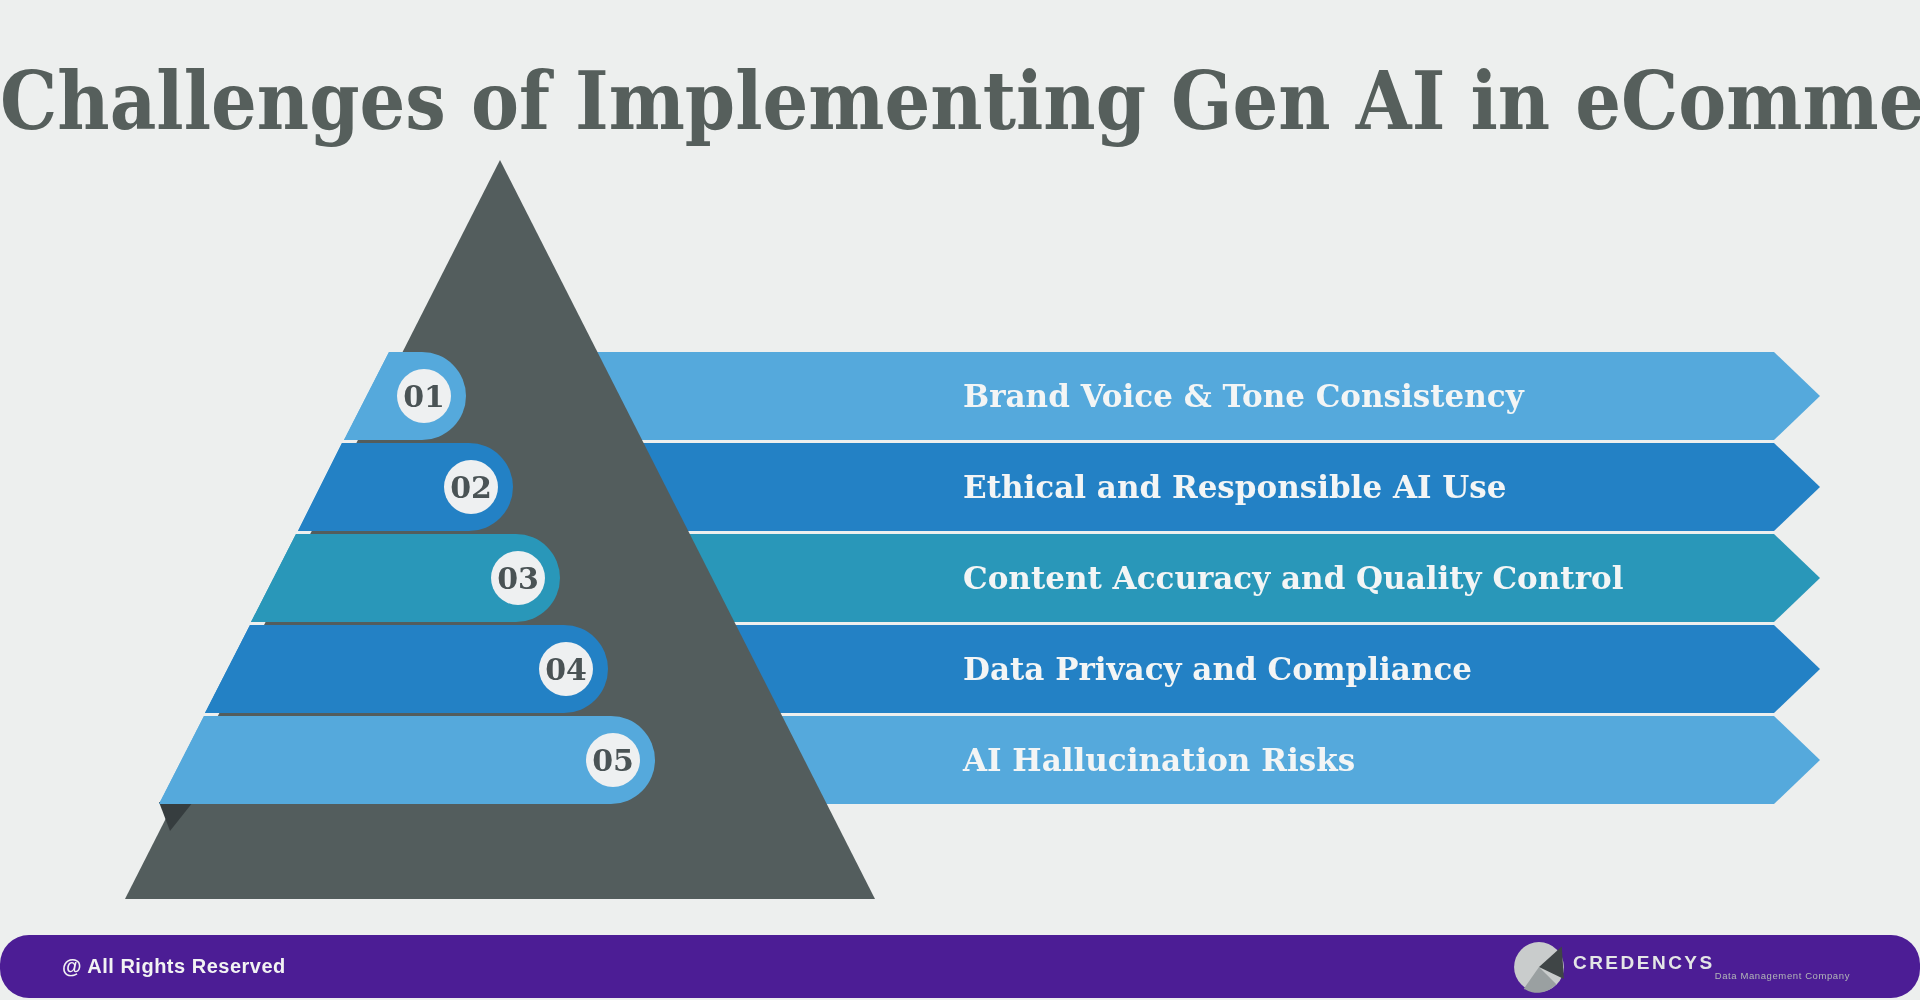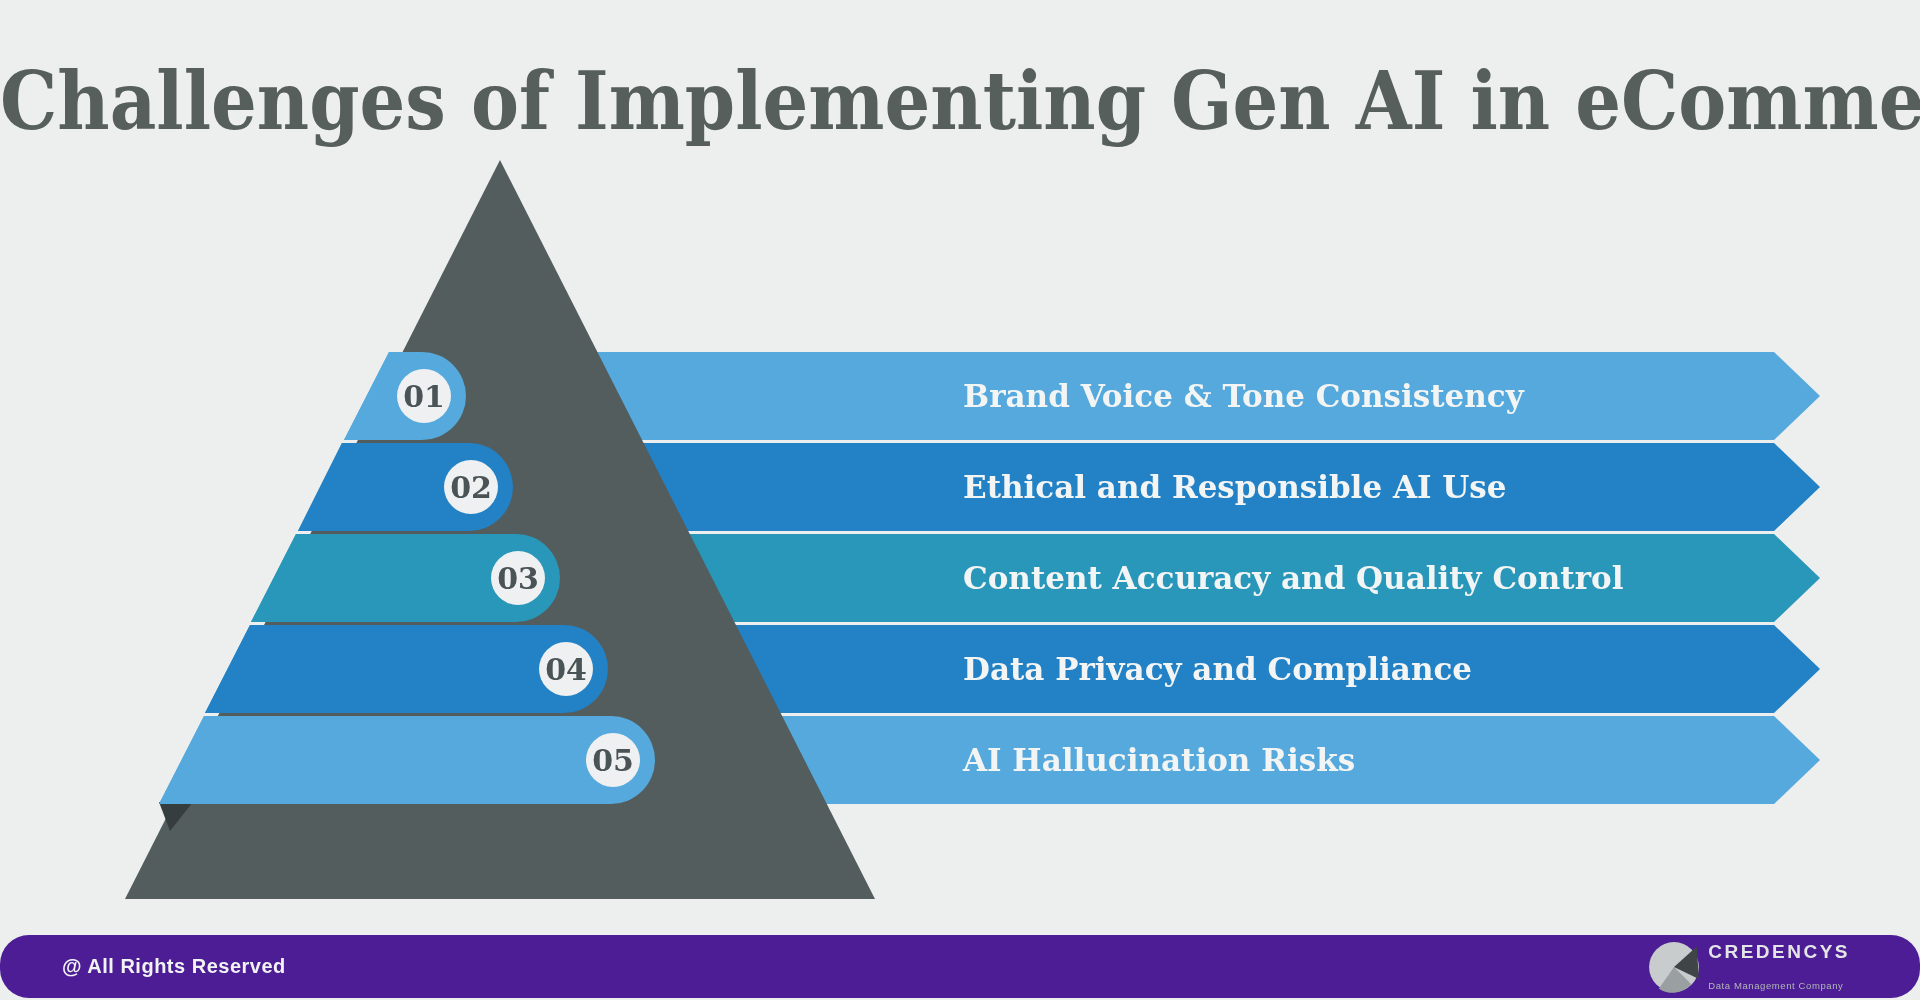--- a/index.html
+++ b/index.html
@@ -25,21 +25,21 @@
     position:absolute;left:0;bottom:2px;width:100%;height:63px;background:#4c1d95;
     display:flex;align-items:center;justify-content:space-between;
     font-family:"Liberation Sans","DejaVu Sans",sans-serif;
     border-radius:29px;
   }
   .rights{
     margin-left:62px;color:#f2f3f3;font-size:20px;font-weight:bold;letter-spacing:.5px;
   }
   .brand{display:flex;align-items:center;margin-right:70px;}
   .brand-mark{width:52px;height:52px;margin-right:8px;flex:0 0 auto;}
-  .brand-text{display:flex;flex-direction:column;justify-content:center;}
+  .brand-text{display:flex;justify-content:center;}
   .brand-name{
     color:#e4e6e6;font-size:19px;font-weight:bold;letter-spacing:2.5px;line-height:1.1;
   }
   .brand-sub{
     color:#b2b7b7;font-size:9.5px;letter-spacing:.6px;margin-top:18px;line-height:1;
   }
 </style>
 </head>
 <body>
 

